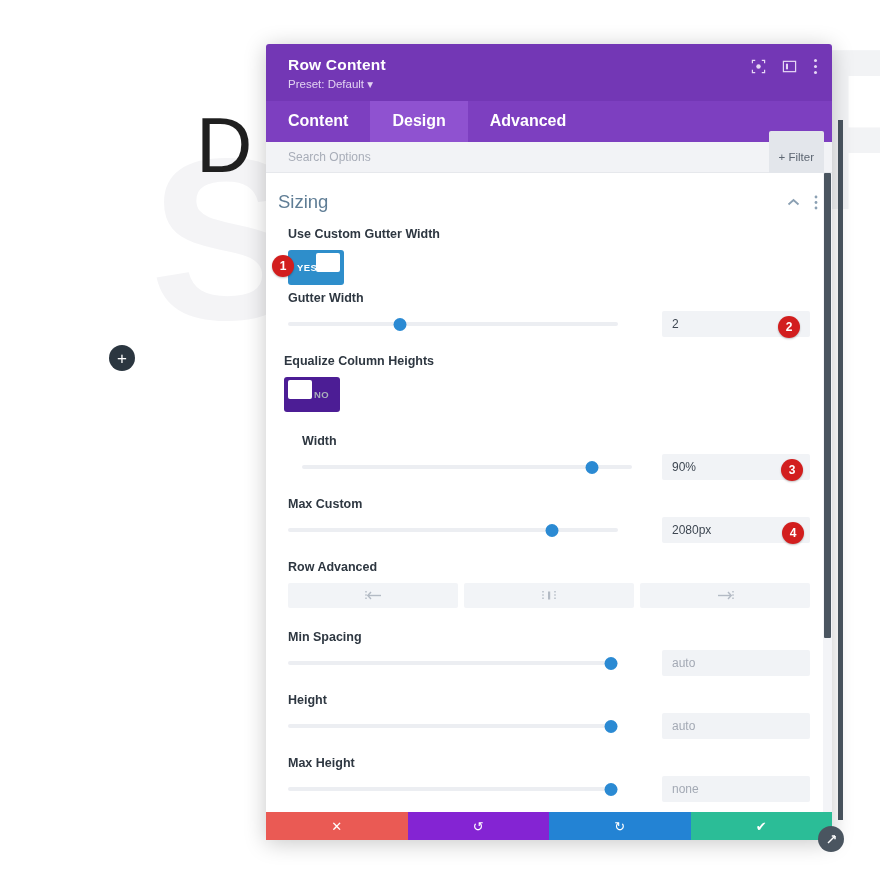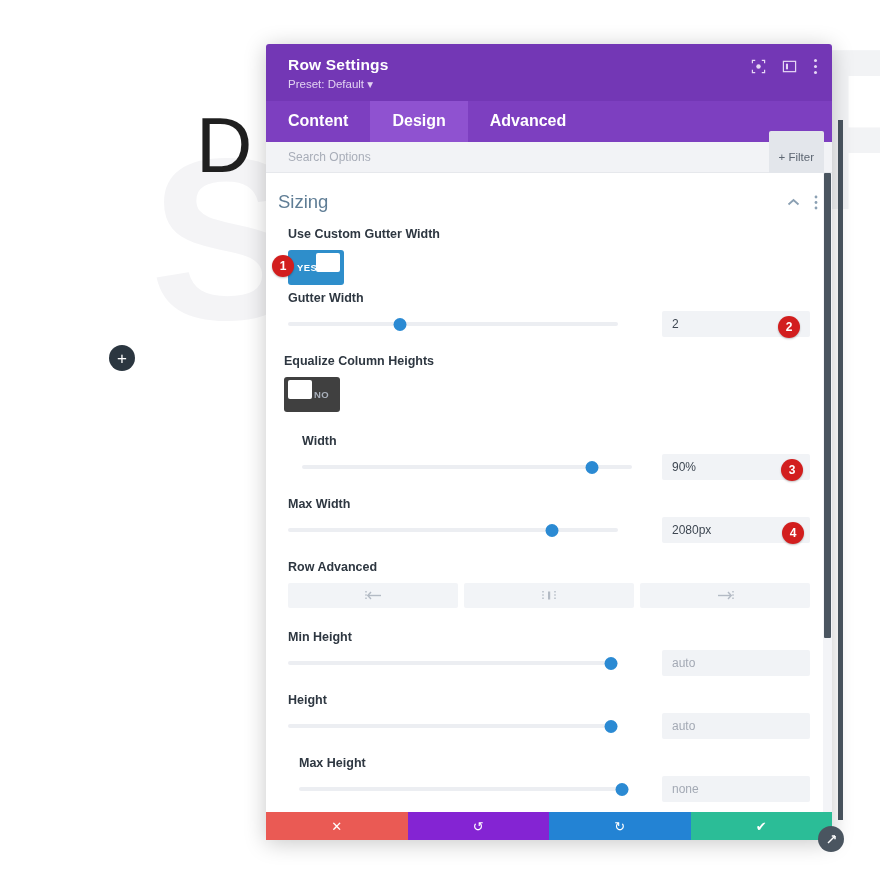--- a/index.html
+++ b/index.html
@@ -176,21 +176,21 @@
   
   .toggle {
     display: inline-flex; align-items: center;
     width: 56px; height: 35px;
     border-radius: 3px;
     cursor: pointer;
     position: relative;
     overflow: hidden;
   }
   .toggle.on { background: #2e8ecb; }
-  .toggle.off { background: #404040; }
+  .toggle.off { background: #4c1d95; }
   .toggle-label {
     font-size: 9.5px; font-weight: bold; letter-spacing: 0.4px;
   }
   .toggle.on .toggle-label { color: #ffffff; margin-left: 9px; }
   .toggle.off .toggle-label { color: #a9b0bb; margin-left: 30px; }
   .knob {
     position: absolute;
     top: 3px;
     width: 24px; height: 19px;
     background: #ffffff;
@@ -326,21 +326,21 @@
     <div class="bg-ghost-p">P</div>
     <div class="bg-heading">D          iq</div>
     <div class="bg-divider"></div>
   </div>
 
   <div class="add-circle">+</div>
 
   <div class="modal">
 
     <div class="modal-header">
-      <div class="modal-title">Row Settings</div>
+      <div class="modal-title">Row Content</div>
       <div class="modal-preset">Preset: Default ▾</div>
       <div class="header-icons">
         <span class="hicon">
           <svg width="15" height="15" viewBox="0 0 16 16" fill="none" stroke="currentColor" stroke-width="1.3">
             <path d="M1.5 4.5v-3h3M14.5 4.5v-3h-3M1.5 11.5v3h3M14.5 11.5v3h-3"></path>
             <circle cx="8" cy="8" r="2.4" fill="currentColor" stroke="none"></circle>
           </svg>
         </span>
         <span class="hicon">
           <svg width="15" height="15" viewBox="0 0 16 16" fill="none" stroke="currentColor" stroke-width="1.3">
@@ -423,21 +423,21 @@
             <div class="slider">
               <div class="track"></div>
               <div class="handle" style="left:88%;"></div>
             </div>
             <input class="value-box" type="text" value="90%" style="">
             <div class="badge" style="right:7px;top:2px;">3</div>
           </div>
         </div>
 
         <div class="field" style="margin-bottom:20px;">
-          <div class="field-label">Max Width</div>
+          <div class="field-label">Max Custom</div>
           <div class="slider-row">
             <div class="slider">
               <div class="track"></div>
               <div class="handle" style="left:80%;"></div>
             </div>
             <input class="value-box" type="text" value="2080px" style="">
             <div class="badge" style="right:6px;top:2px;">4</div>
           </div>
         </div>
 
@@ -462,42 +462,42 @@
               <svg width="17" height="11" viewBox="0 0 17 11" fill="none" stroke="currentColor" stroke-width="1.4">
                 <path d="M1 5.5h13"></path>
                   <path d="M11 2l3.2 3.5L11 9"></path>
                 <path d="M16 1v9" stroke-dasharray="1.6 1.6"></path>
               </svg>
             </div>
           </div>
         </div>
 
         <div class="field" style="margin-bottom:20px;">
-          <div class="field-label">Min Height</div>
+          <div class="field-label">Min Spacing</div>
           <div class="slider-row">
             <div class="slider">
               <div class="track"></div>
               <div class="handle" style="left:98%;"></div>
             </div>
             <input class="value-box" type="text" placeholder="auto" style="">
           </div>
         </div>
 
         <div class="field" style="margin-bottom:20px;">
           <div class="field-label">Height</div>
           <div class="slider-row">
             <div class="slider">
               <div class="track"></div>
               <div class="handle" style="left:98%;"></div>
             </div>
             <input class="value-box" type="text" placeholder="auto" style="">
           </div>
         </div>
 
-        <div class="field" style="margin-bottom:14px;margin-left:11px;">
+        <div class="field" style="margin-bottom:14px;">
           <div class="field-label">Max Height</div>
           <div class="slider-row">
             <div class="slider">
               <div class="track"></div>
               <div class="handle" style="left:98%;"></div>
             </div>
             <input class="value-box" type="text" placeholder="none" style="">
           </div>
         </div>
 

